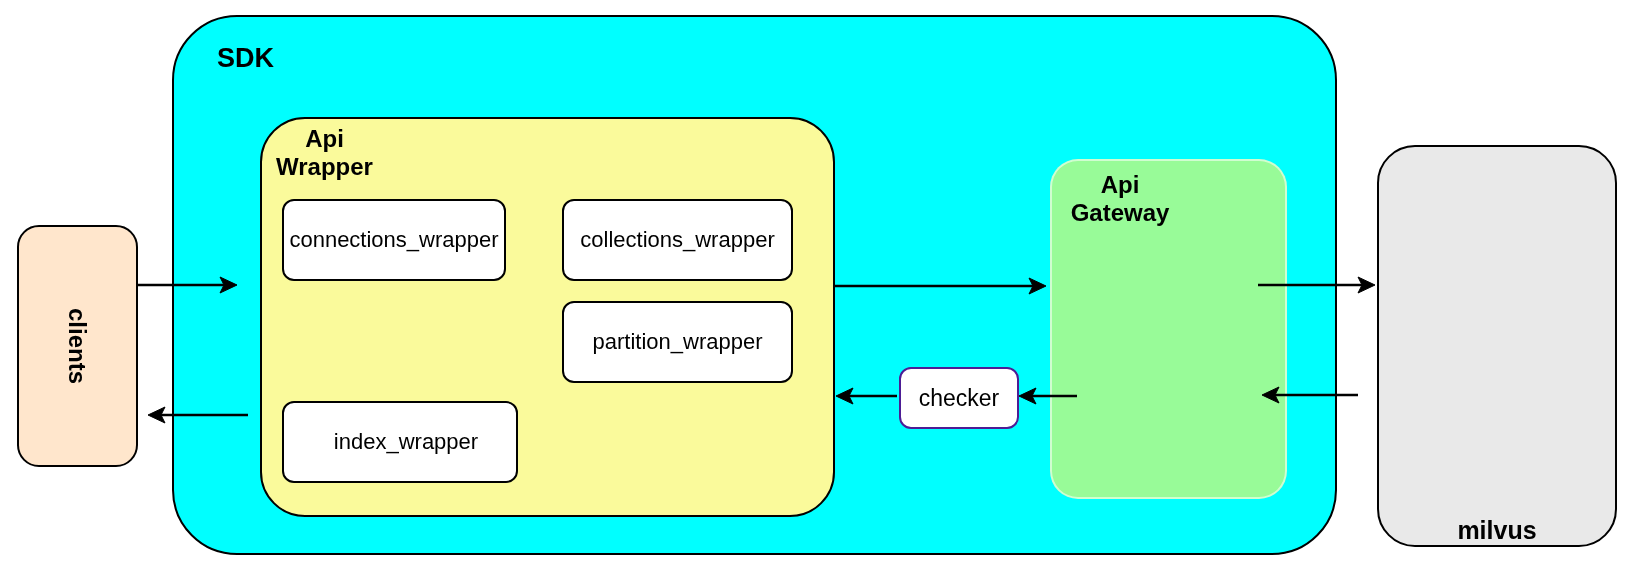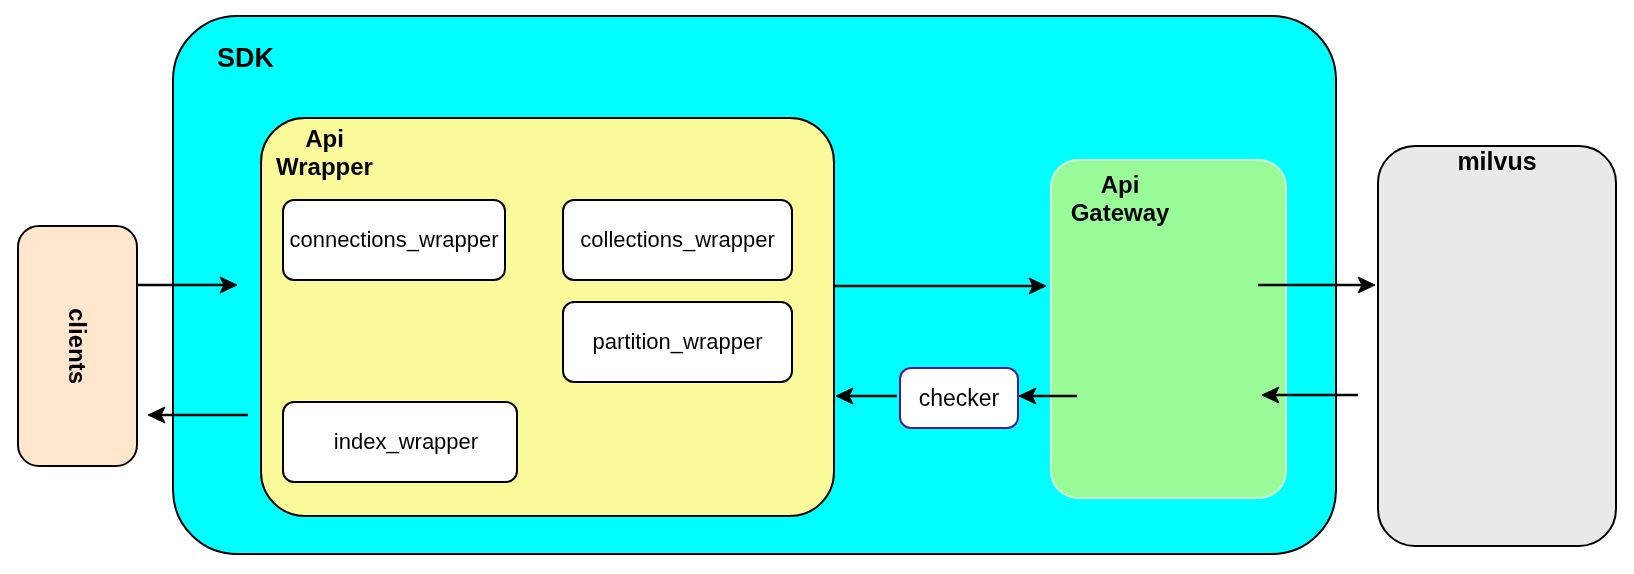--- a/index.html
+++ b/index.html
@@ -42,21 +42,21 @@
     border:2px solid rgba(255,255,255,0.55);}
   #api-gateway .corner-label{position:absolute;left:8px;top:10px;width:120px;text-align:center;
     font-weight:bold;font-size:24px;line-height:28px;}
   .gw-item{position:absolute;left:29px;width:181px;border:2px solid #000;border-radius:10px;background:#fff;
     display:flex;align-items:center;justify-content:center;font-size:22px;}
   #api-request{top:100px;height:56px;}
   #api-response{top:211px;height:57px;}
 
   
   #milvus{left:1377px;top:145px;width:240px;height:402px;border:2px solid #000;border-radius:38px;
-    display:flex;align-items:flex-start;justify-content:center;font-weight:bold;font-size:25px;}
+    display:flex;align-items:flex-end;justify-content:center;font-weight:bold;font-size:25px;}
 
   
   #arrows{position:absolute;left:0;top:0;width:1634px;height:574px;z-index:10;pointer-events:none;}
   #arrows line{stroke:#000;stroke-width:2.4;}
   #arrows polygon{fill:#000;stroke:#000;stroke-width:1;}
 </style>
 </head>
 <body>
 
 <div id="canvas">

